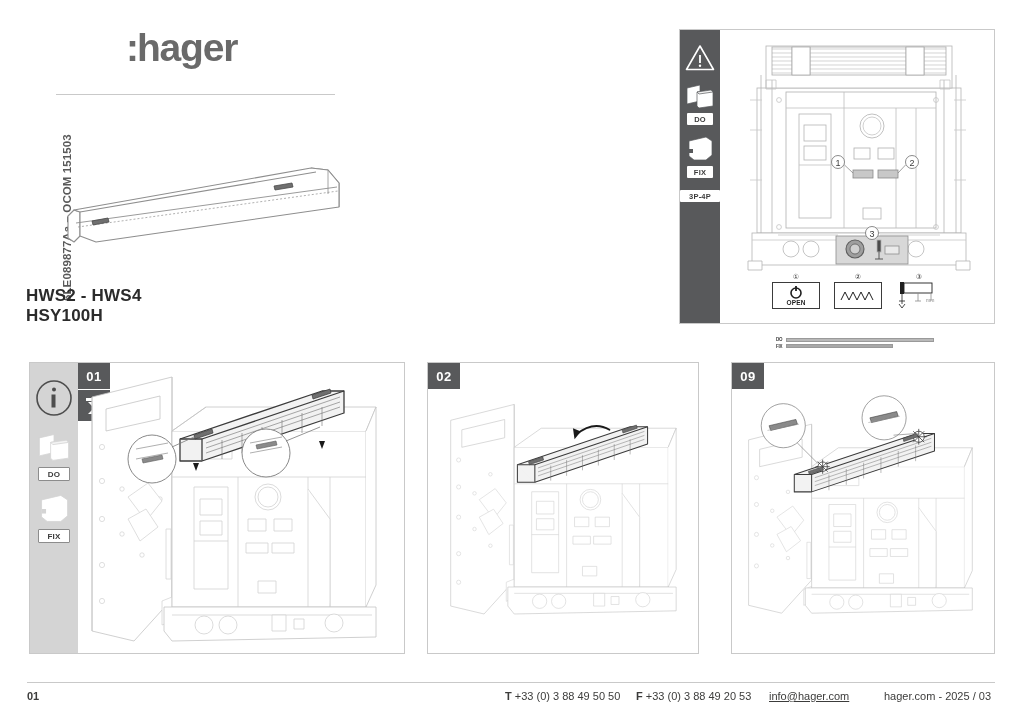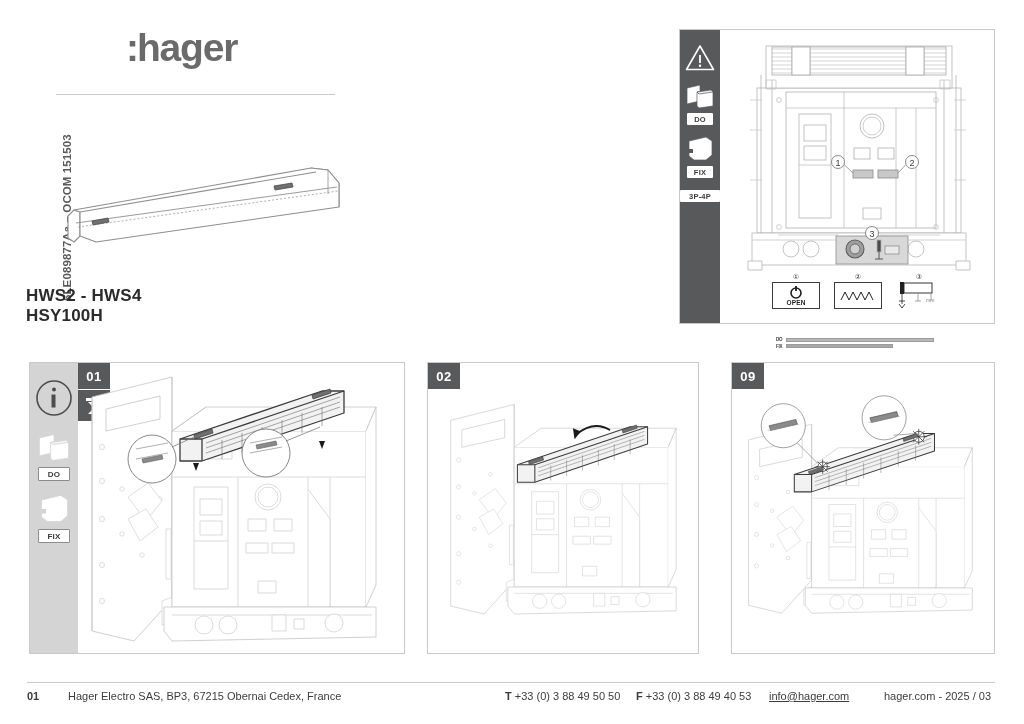--- a/index.html
+++ b/index.html
@@ -642,20 +642,19 @@
       <g stroke="#7a7a7a" stroke-width="0.8" fill="none">
         <path d="M78 56 L104 82"></path>
         <path d="M200 46 L228 44"></path>
       </g>
     </svg>
   </div>
 
   <div class="footer-rule"></div>
   <div class="footer">
     <span class="f-page">01</span>
-    <span class="f-addr">Hager Electro SAS, BP3, 67215 Obernai Cedex, France</span>
     <span class="f-tel"><b>T</b> <span>+33 (0) 3 88 49 50 50</span></span>
-    <span class="f-fax"><b>F</b> <span>+33 (0) 3 88 49 40 53</span></span>
+    <span class="f-fax"><b>F</b> <span>+33 (0) 3 88 49 20 53</span></span>
     <span class="f-mail">info@hager.com</span>
     <span class="f-web">hager.com - 2025 / 03</span>
   </div>
 
 </div>
 
 </body></html>

